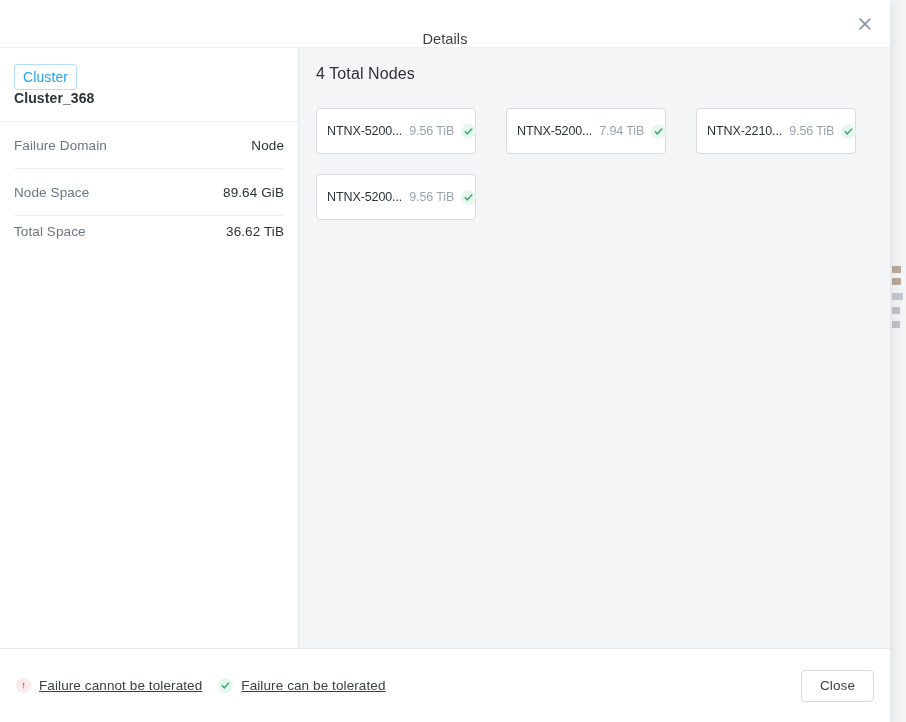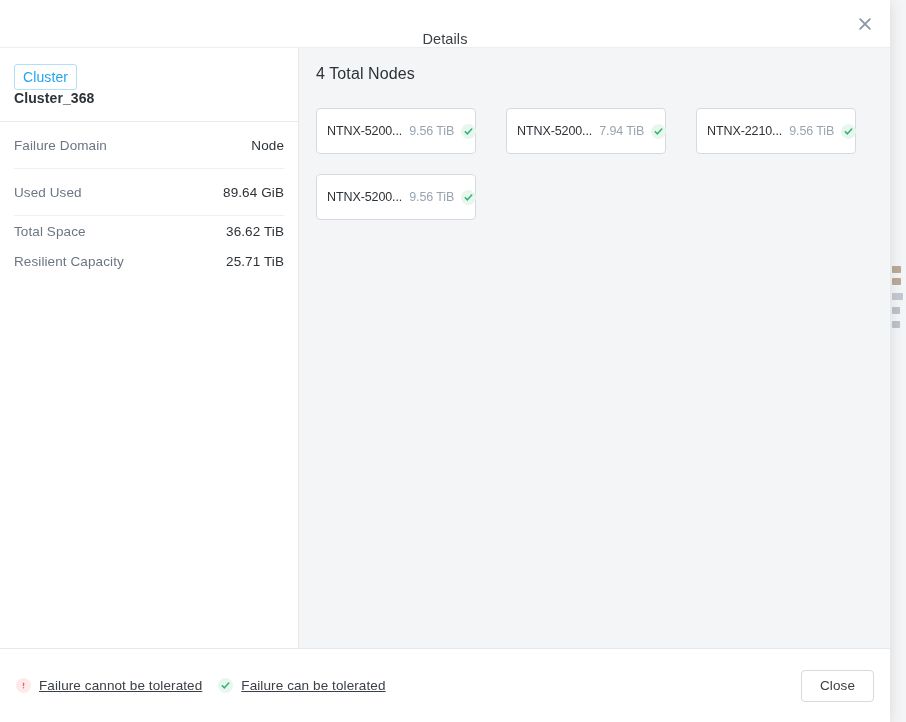--- a/index.html
+++ b/index.html
@@ -275,30 +275,26 @@
         <span class="badge">Cluster</span>
         <div class="cluster-name">Cluster_368</div>
       </div>
 
       <div class="kv-group">
         <div class="kv-row bordered">
           <span class="kv-key">Failure Domain</span>
           <span class="kv-val">Node</span>
         </div>
         <div class="kv-row bordered">
-          <span class="kv-key">Used Used</span>
+          <span class="kv-key">Node Space</span>
           <span class="kv-val">89.64 GiB</span>
         </div>
         <div class="kv-row tight tight-first">
           <span class="kv-key">Total Space</span>
           <span class="kv-val">36.62 TiB</span>
-        </div>
-        <div class="kv-row tight">
-          <span class="kv-key">Resilient Capacity</span>
-          <span class="kv-val">25.71 TiB</span>
         </div>
       </div>
     </div>
 
     <div class="main-pane">
       <div class="nodes-title">4 Total Nodes</div>
 
       <div class="node-grid">
 
         <div class="node-card">

